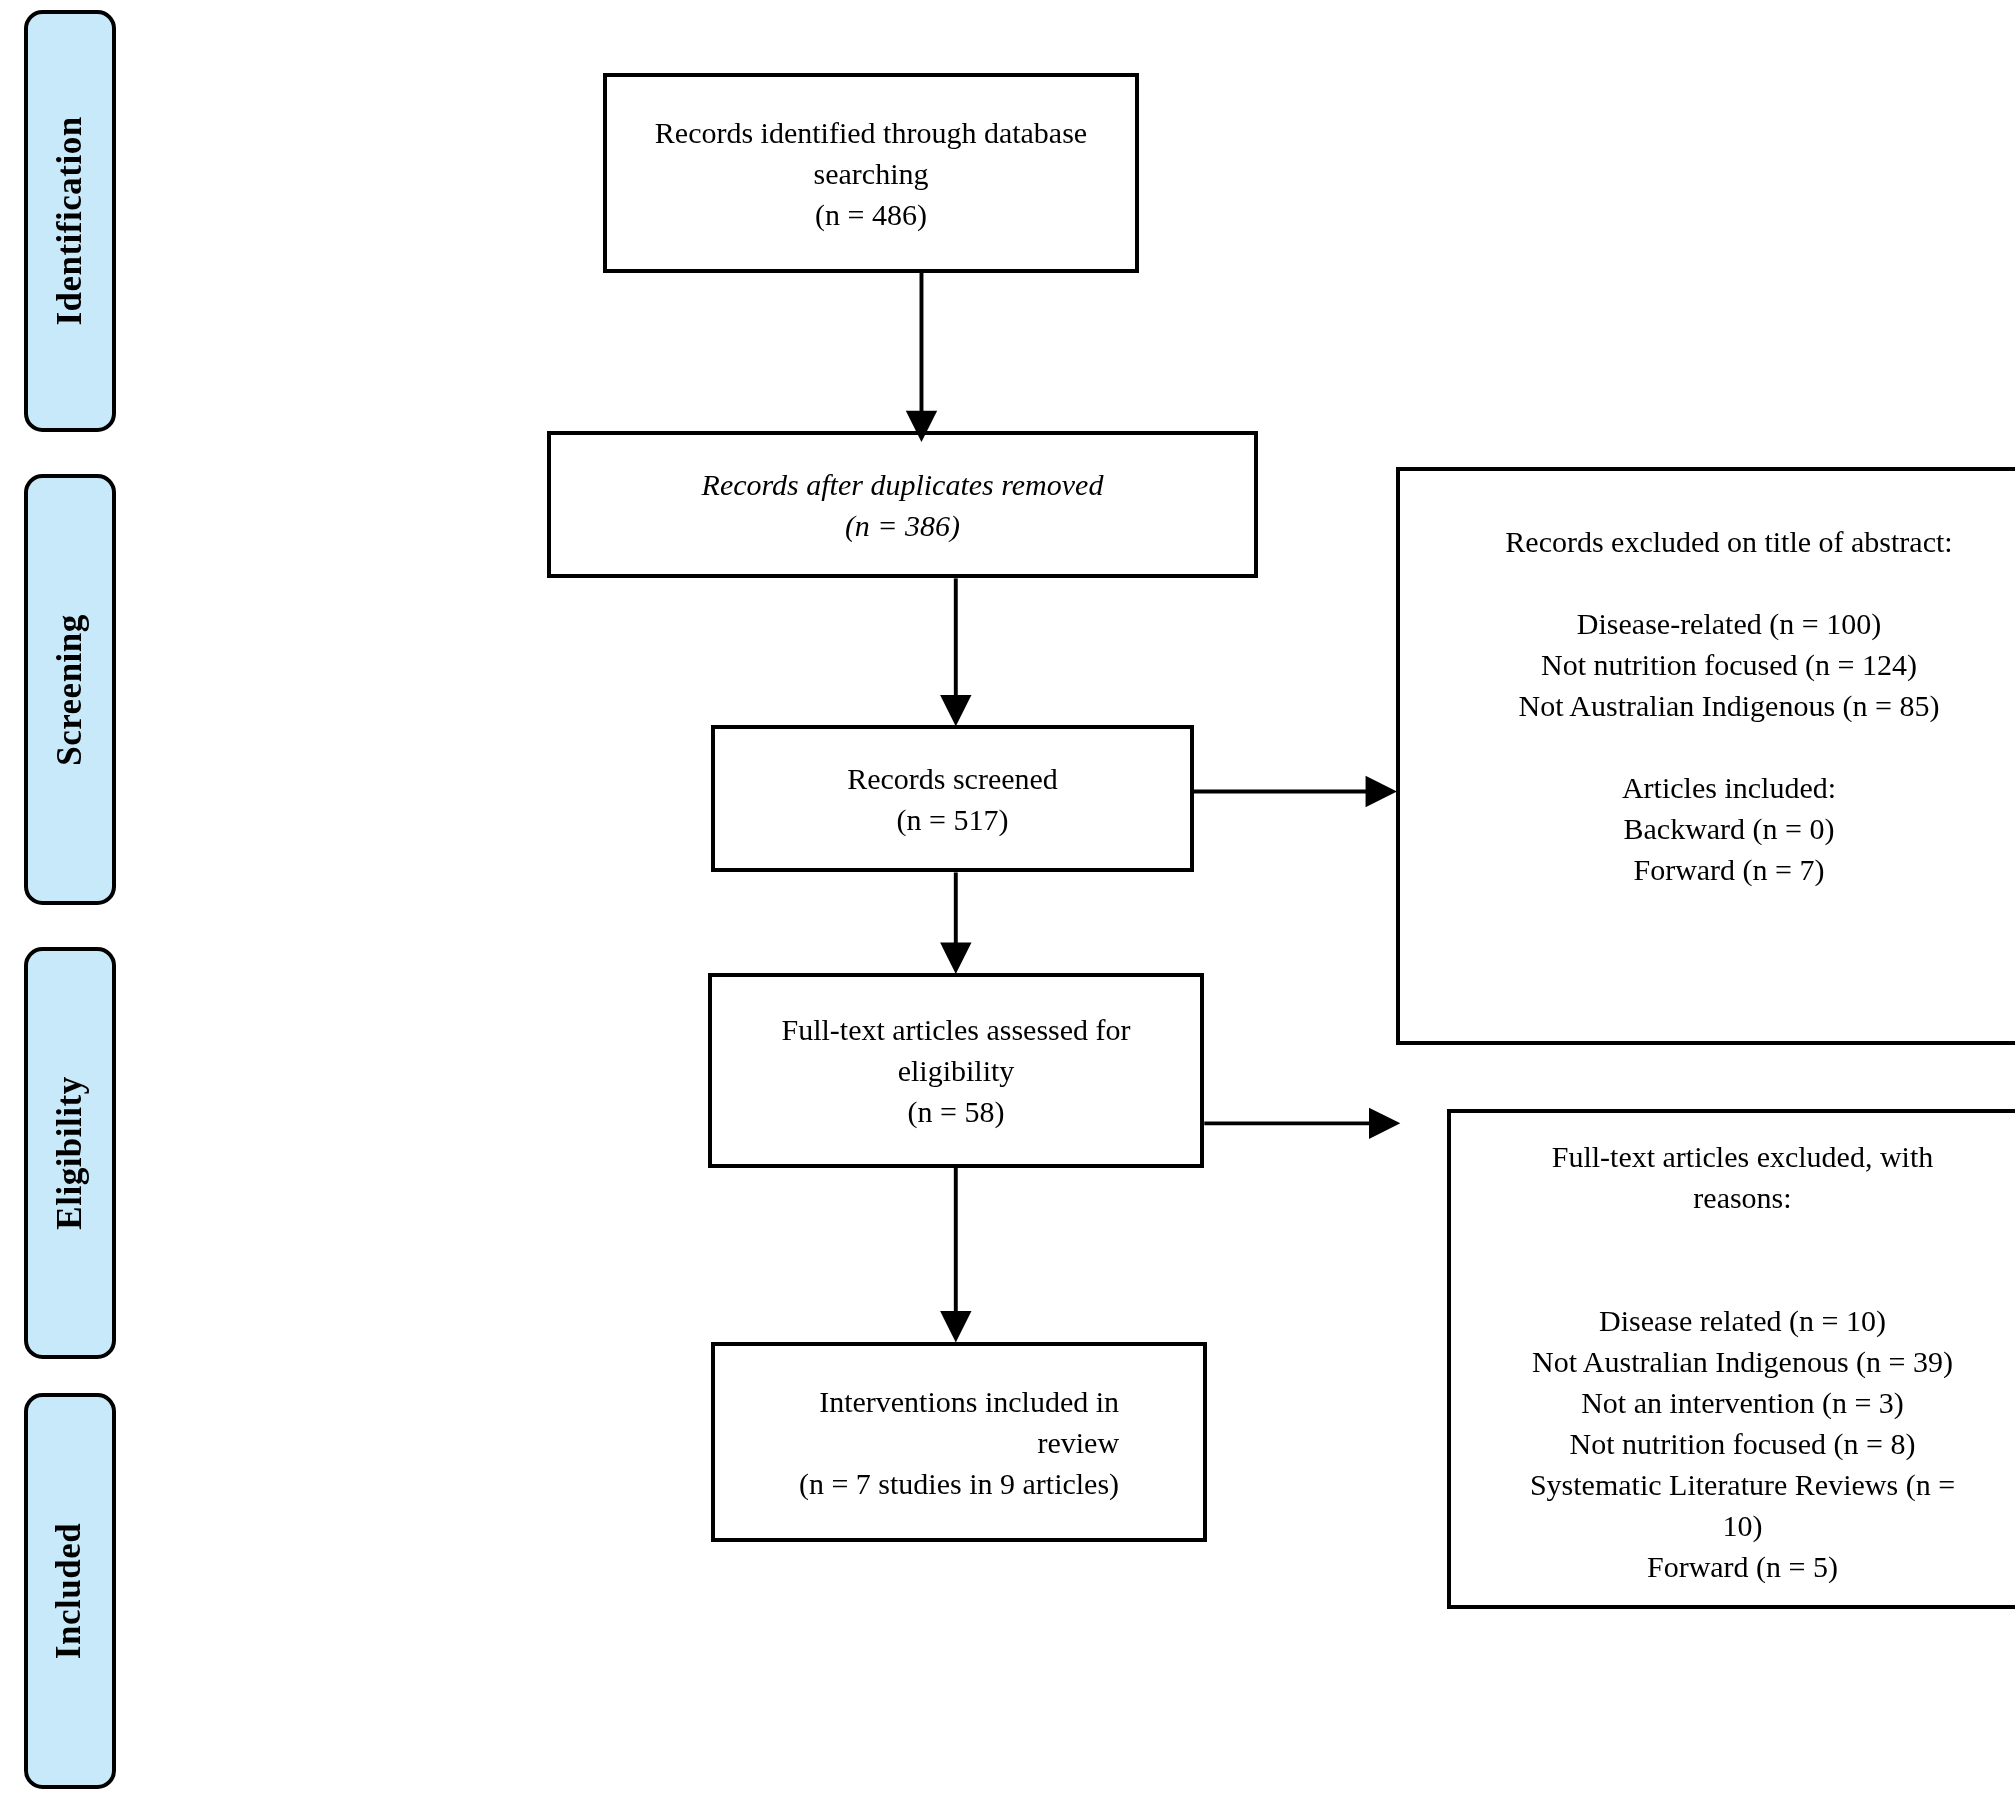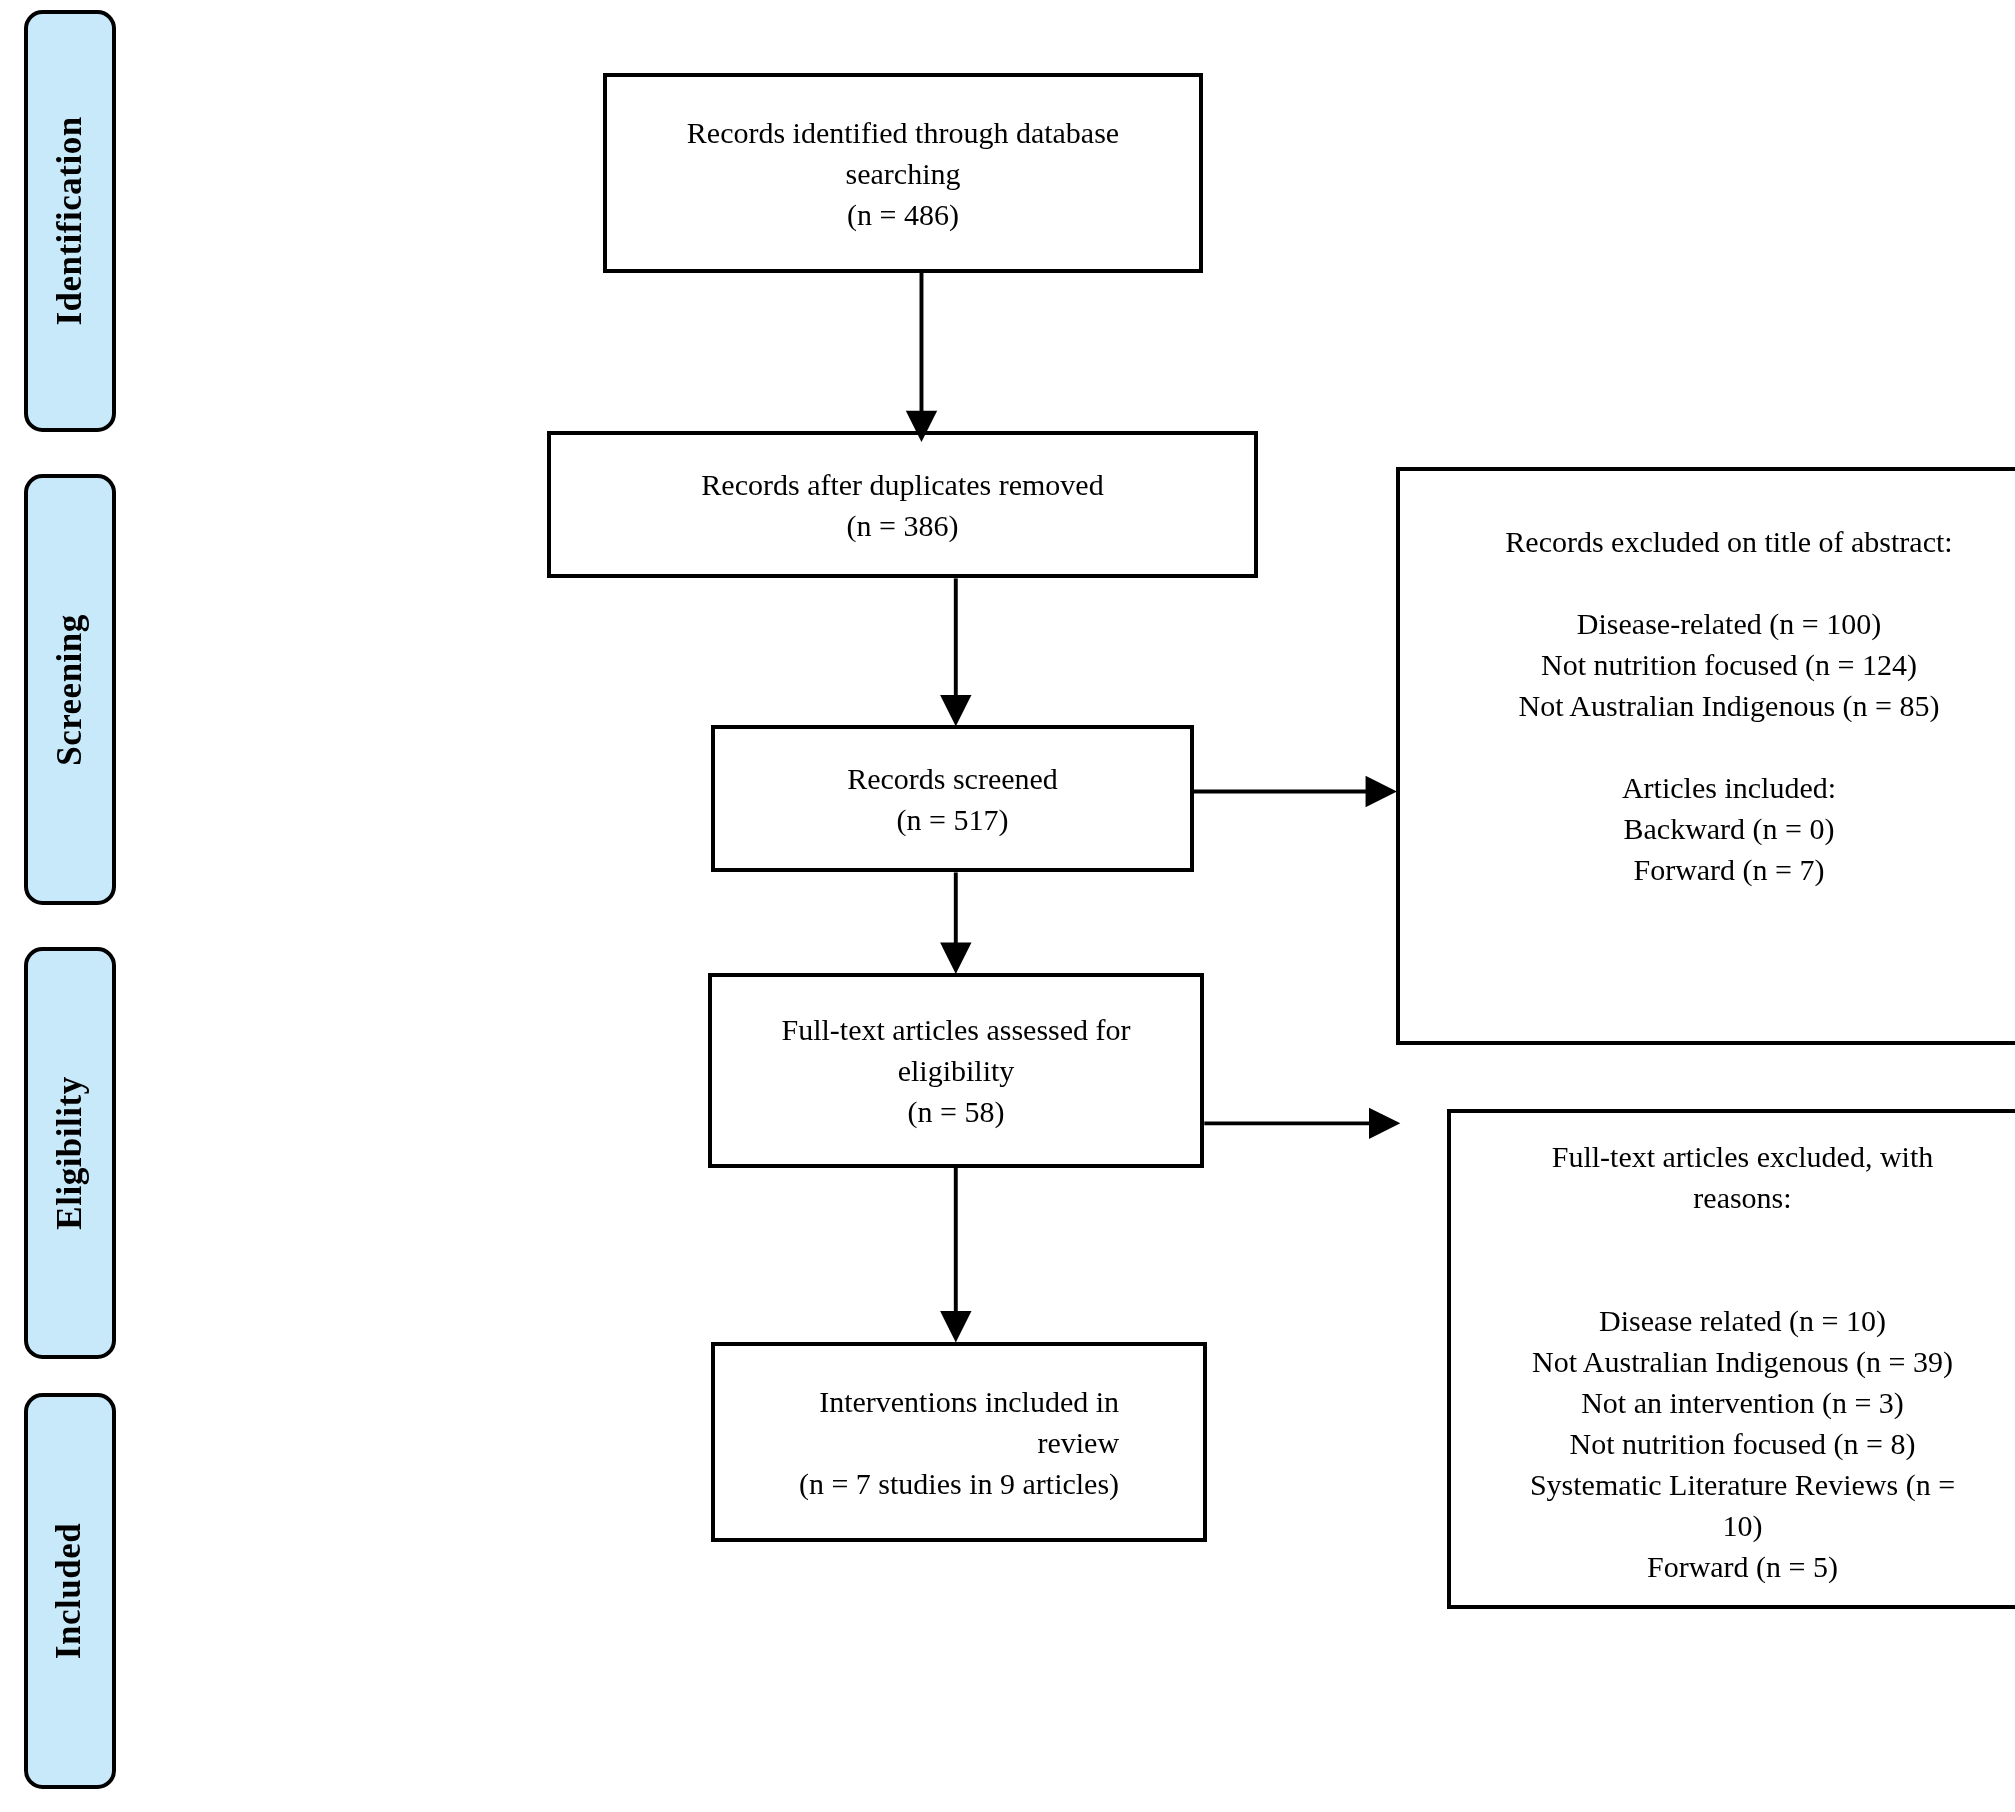--- a/index.html
+++ b/index.html
@@ -68,27 +68,27 @@
   <div class="stage" style="top: 474px; height: 431px; background-color: rgb(200, 233, 249);">
     <span class="stage-text">Screening</span>
   </div>
   <div class="stage" style="top: 947px; height: 412px; background-color: rgb(200, 233, 249);">
     <span class="stage-text">Eligibility</span>
   </div>
   <div class="stage" style="top: 1393px; height: 396px; background-color: rgb(200, 233, 249);">
     <span class="stage-text">Included</span>
   </div>
 
-  <div class="fbox" style="left:603px;top:73px;width:600px;height:200px;">
+  <div class="fbox" style="left:603px;top:73px;width:536px;height:200px;">
     <span>Records identified through database
 searching
 (n = 486)</span>
   </div>
 
-  <div class="fbox" style="left:547px;top:431px;width:711px;height:147px;">
+  <div class="fbox" style="left:547px;top:431px;width:711px;height:147px;font-style:italic;">
     <span>Records after duplicates removed
 (n = 386)</span>
   </div>
 
   <div class="fbox" style="left:711px;top:725px;width:483px;height:147px;">
     <span>Records screened
 (n = 517)</span>
   </div>
 
   <div class="fbox" style="left:708px;top:973px;width:496px;height:195px;">

